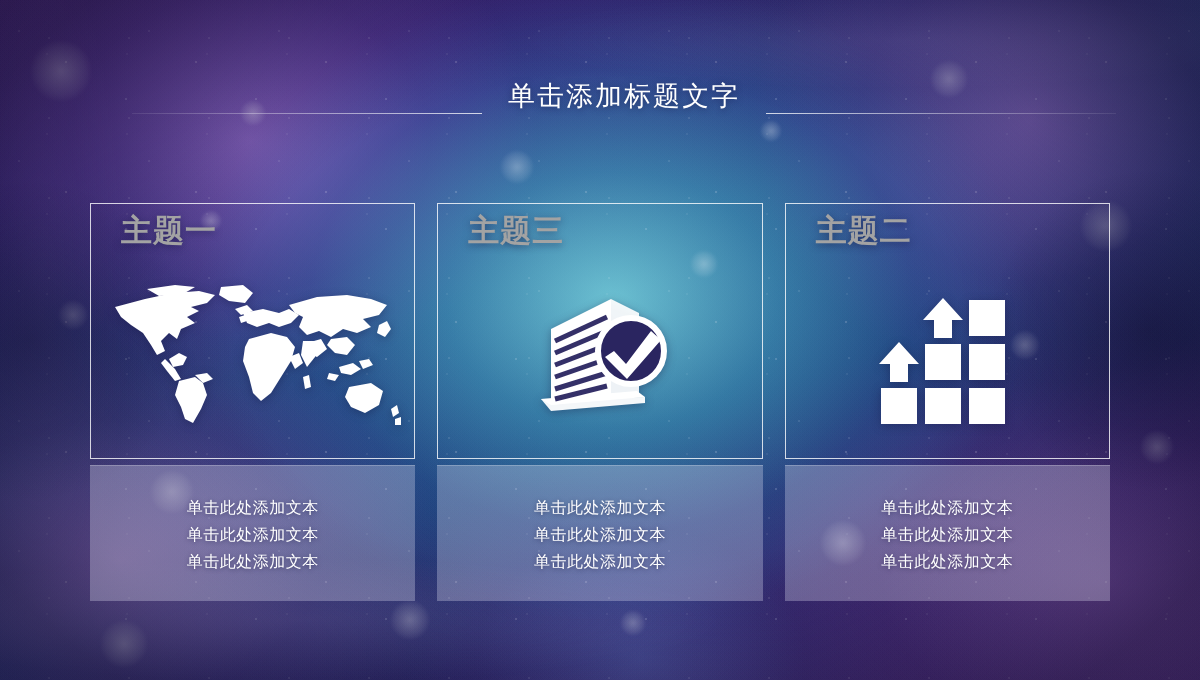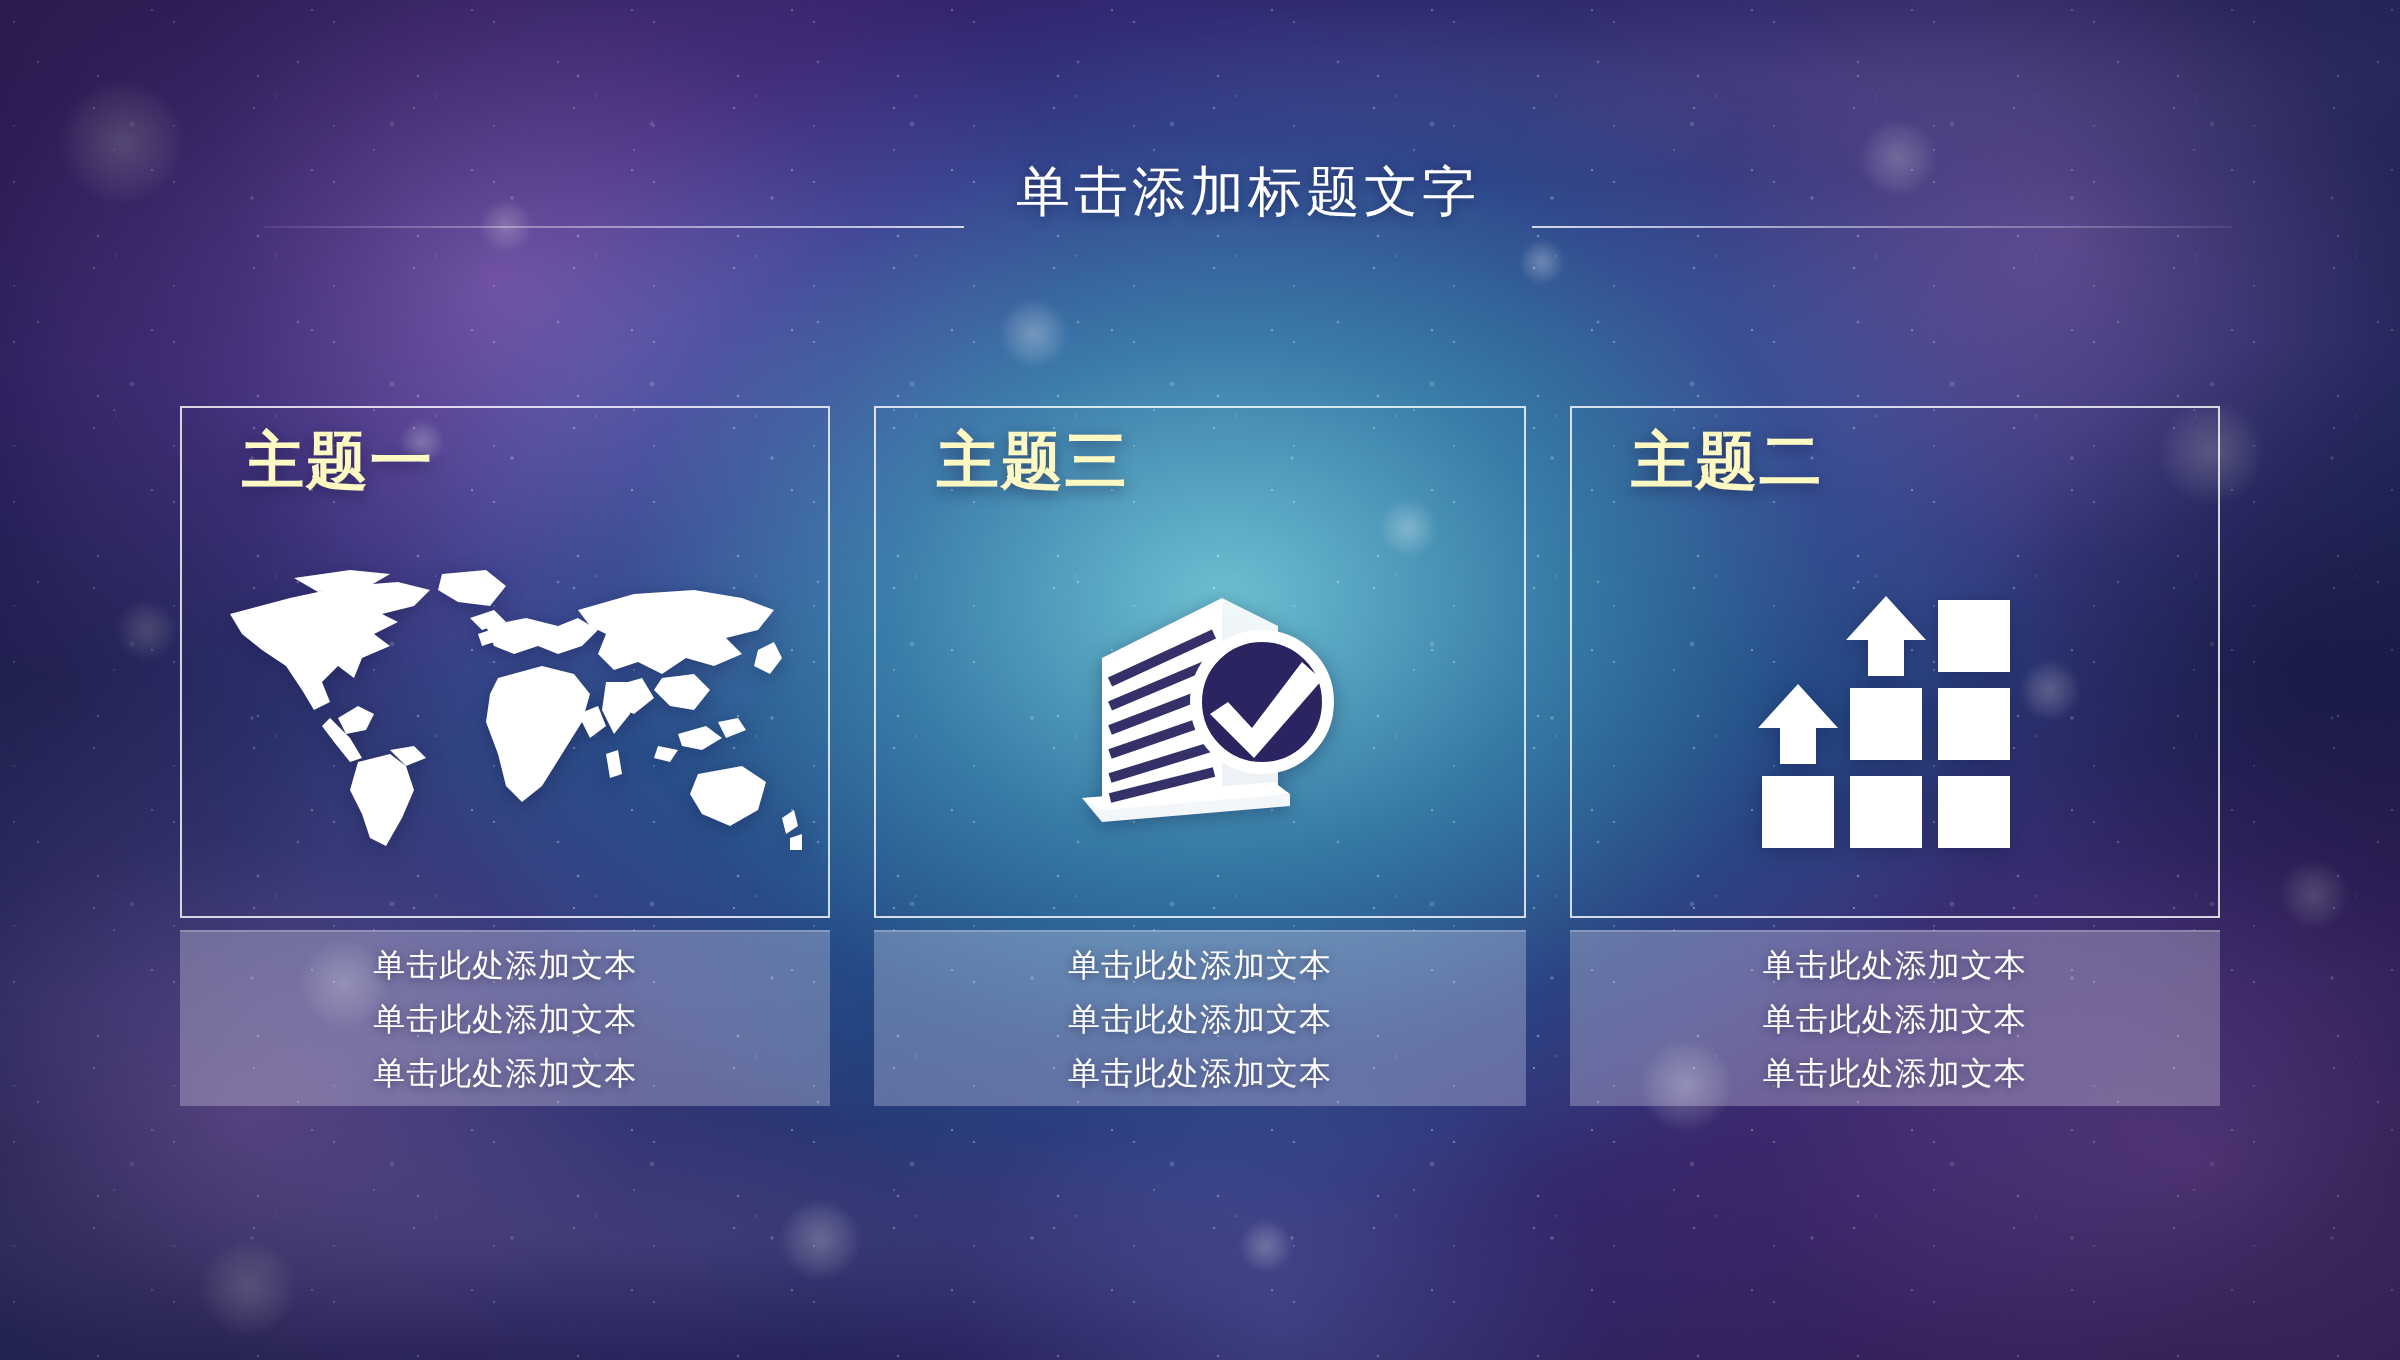--- a/index.html
+++ b/index.html
@@ -106,37 +106,37 @@
     width:1020px; height:256px;
     display:flex; gap:22px;
   }
   .card {
     flex:1 1 0;
     border:1px solid rgba(255,255,255,0.80);
     position:relative;
   }
   .card-heading {
     position:absolute; left:30px; top:6px;
-    color:#fef9c3;
+    color:#a3a3a3;
     font-size:31px;
     font-weight:bold;
     letter-spacing:1px;
     text-shadow:0 2px 7px rgba(25,25,70,0.55);
   }
   .card-icon {
     position:absolute; left:0; right:0; top:62px; bottom:8px;
     display:flex; align-items:center; justify-content:center;
   }
   .card-icon svg { display:block; filter:drop-shadow(0 2px 5px rgba(20,25,70,0.40)); }
 
   
   #panels {
     position:absolute;
     left:90px; top:465px;
-    width:1020px; height:88px;
+    width:1020px; height:136px;
     display:flex; gap:22px;
   }
   .panel {
     flex:1 1 0;
     background:rgba(232,232,248,0.30);
     border-top:1px solid rgba(255,255,255,0.22);
     display:flex; flex-direction:column;
     align-items:center; justify-content:center;
     gap:4px;
     padding-top:2px;

